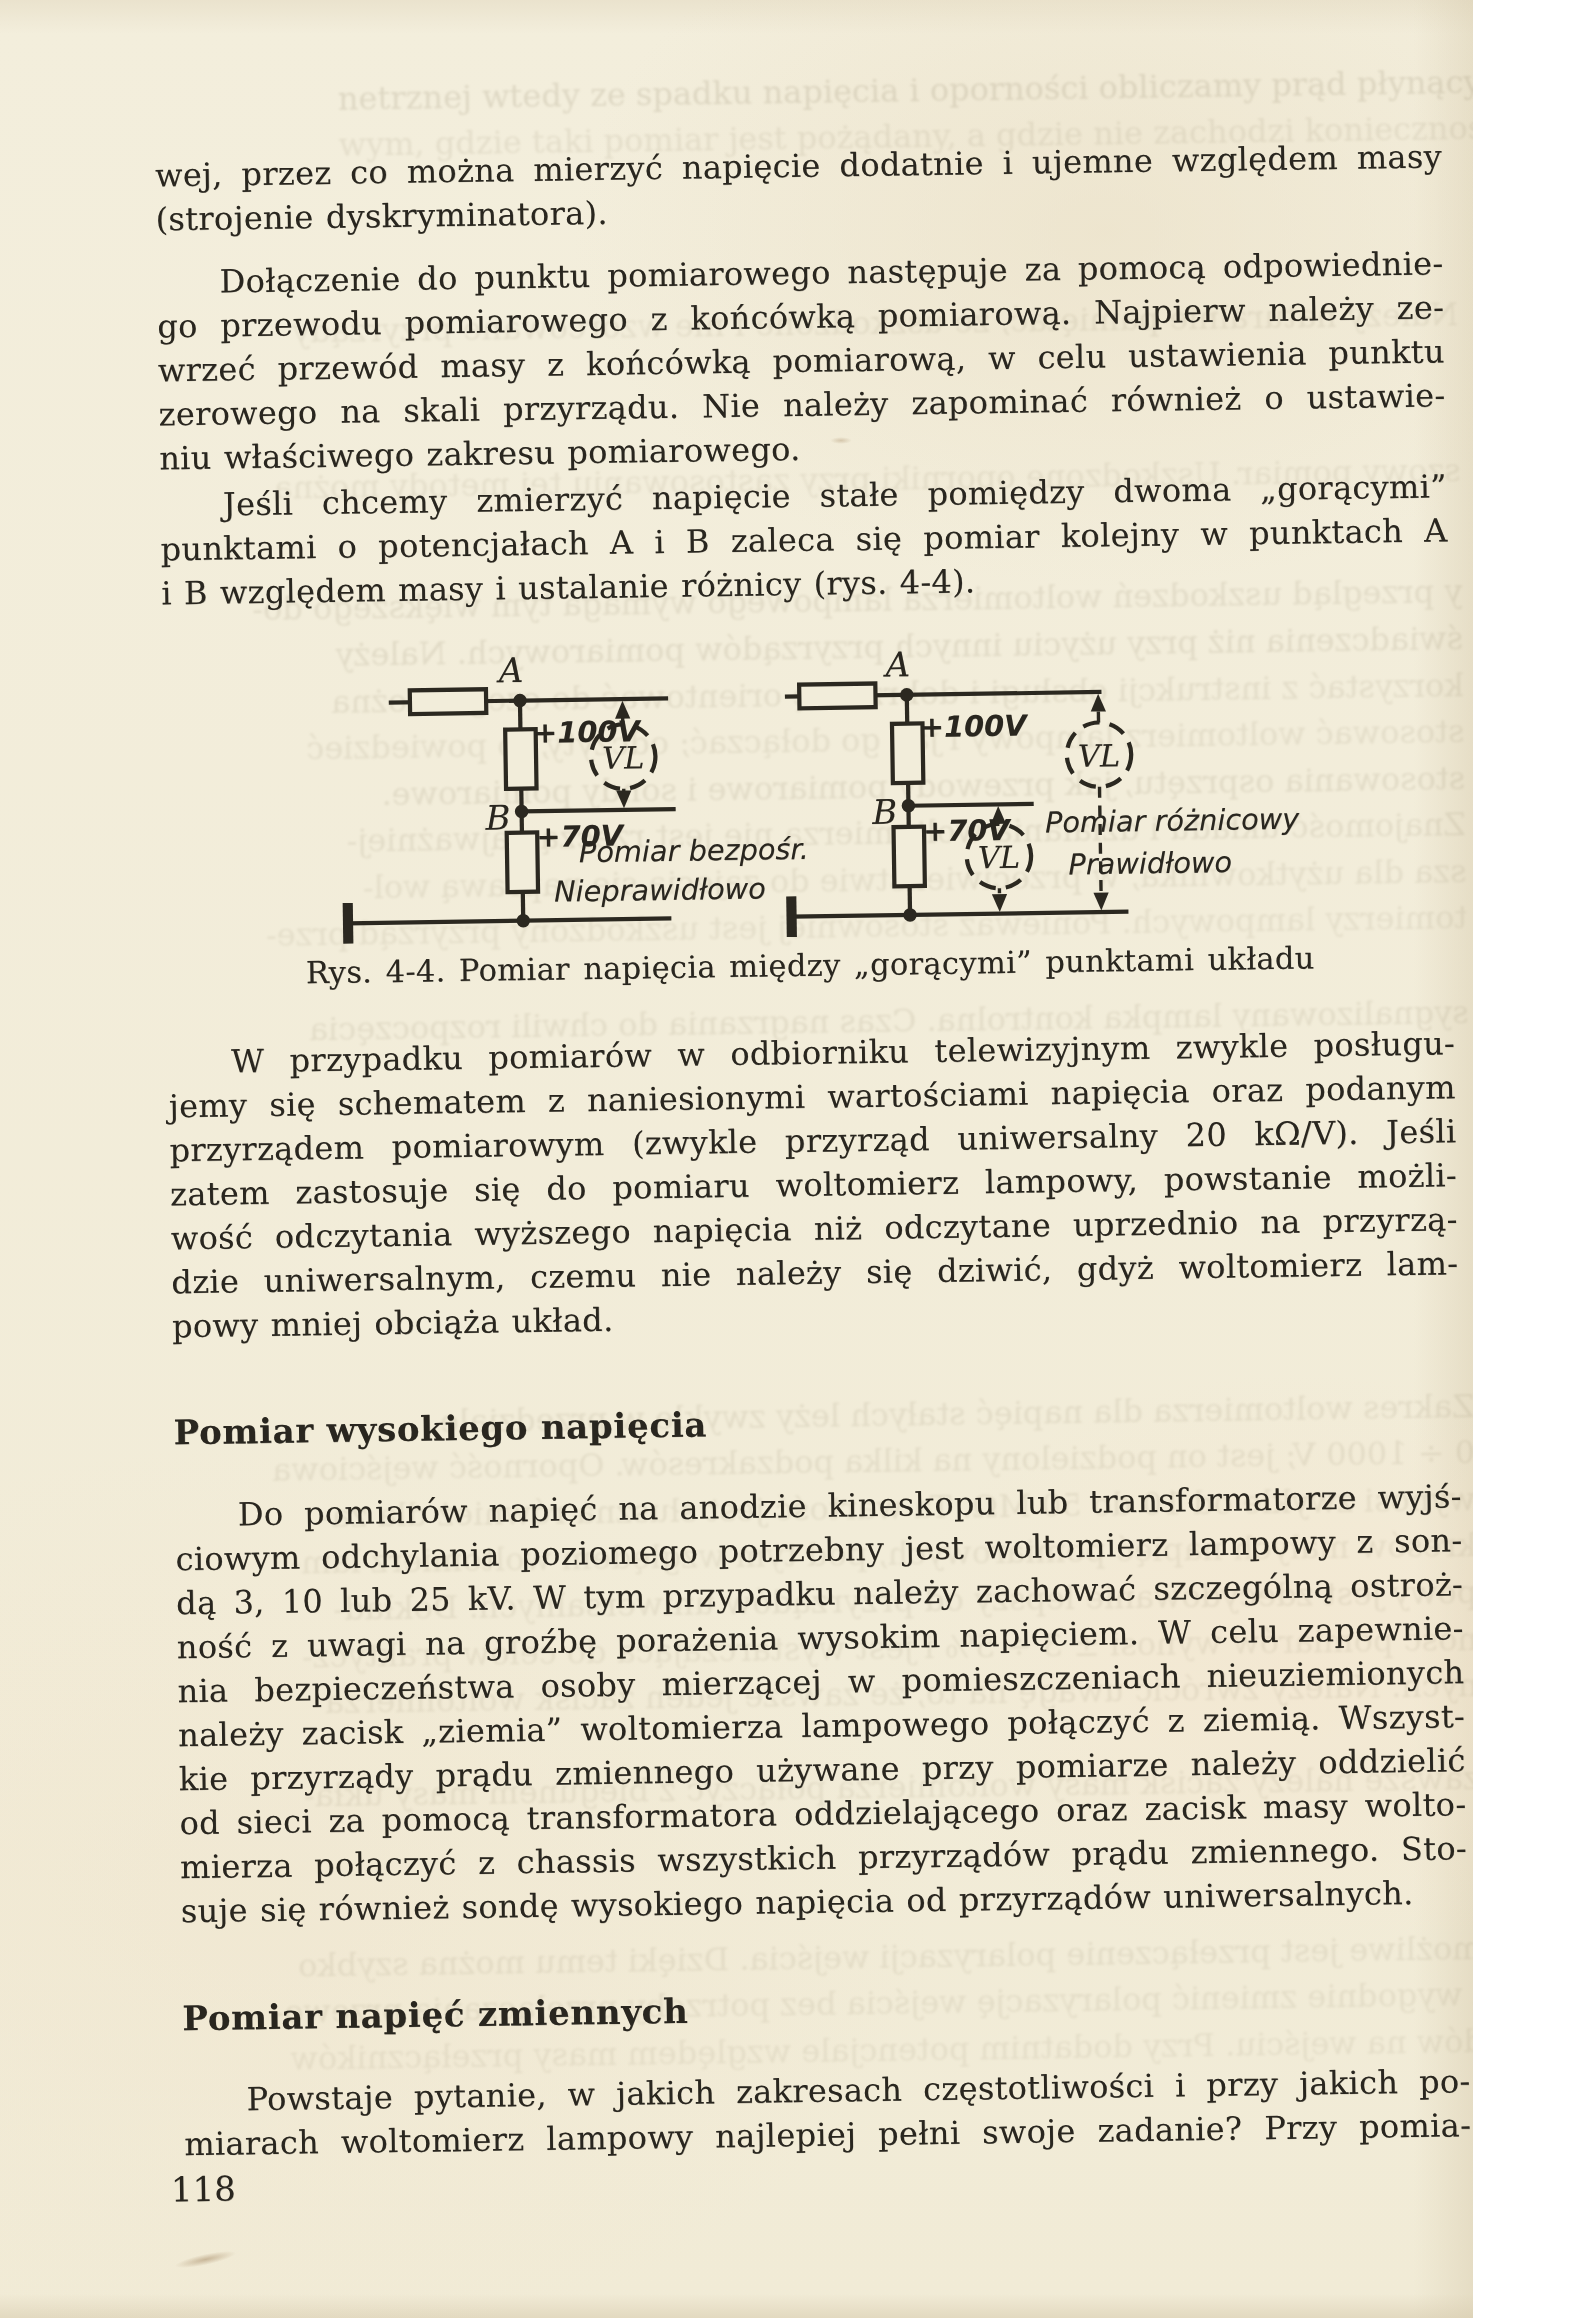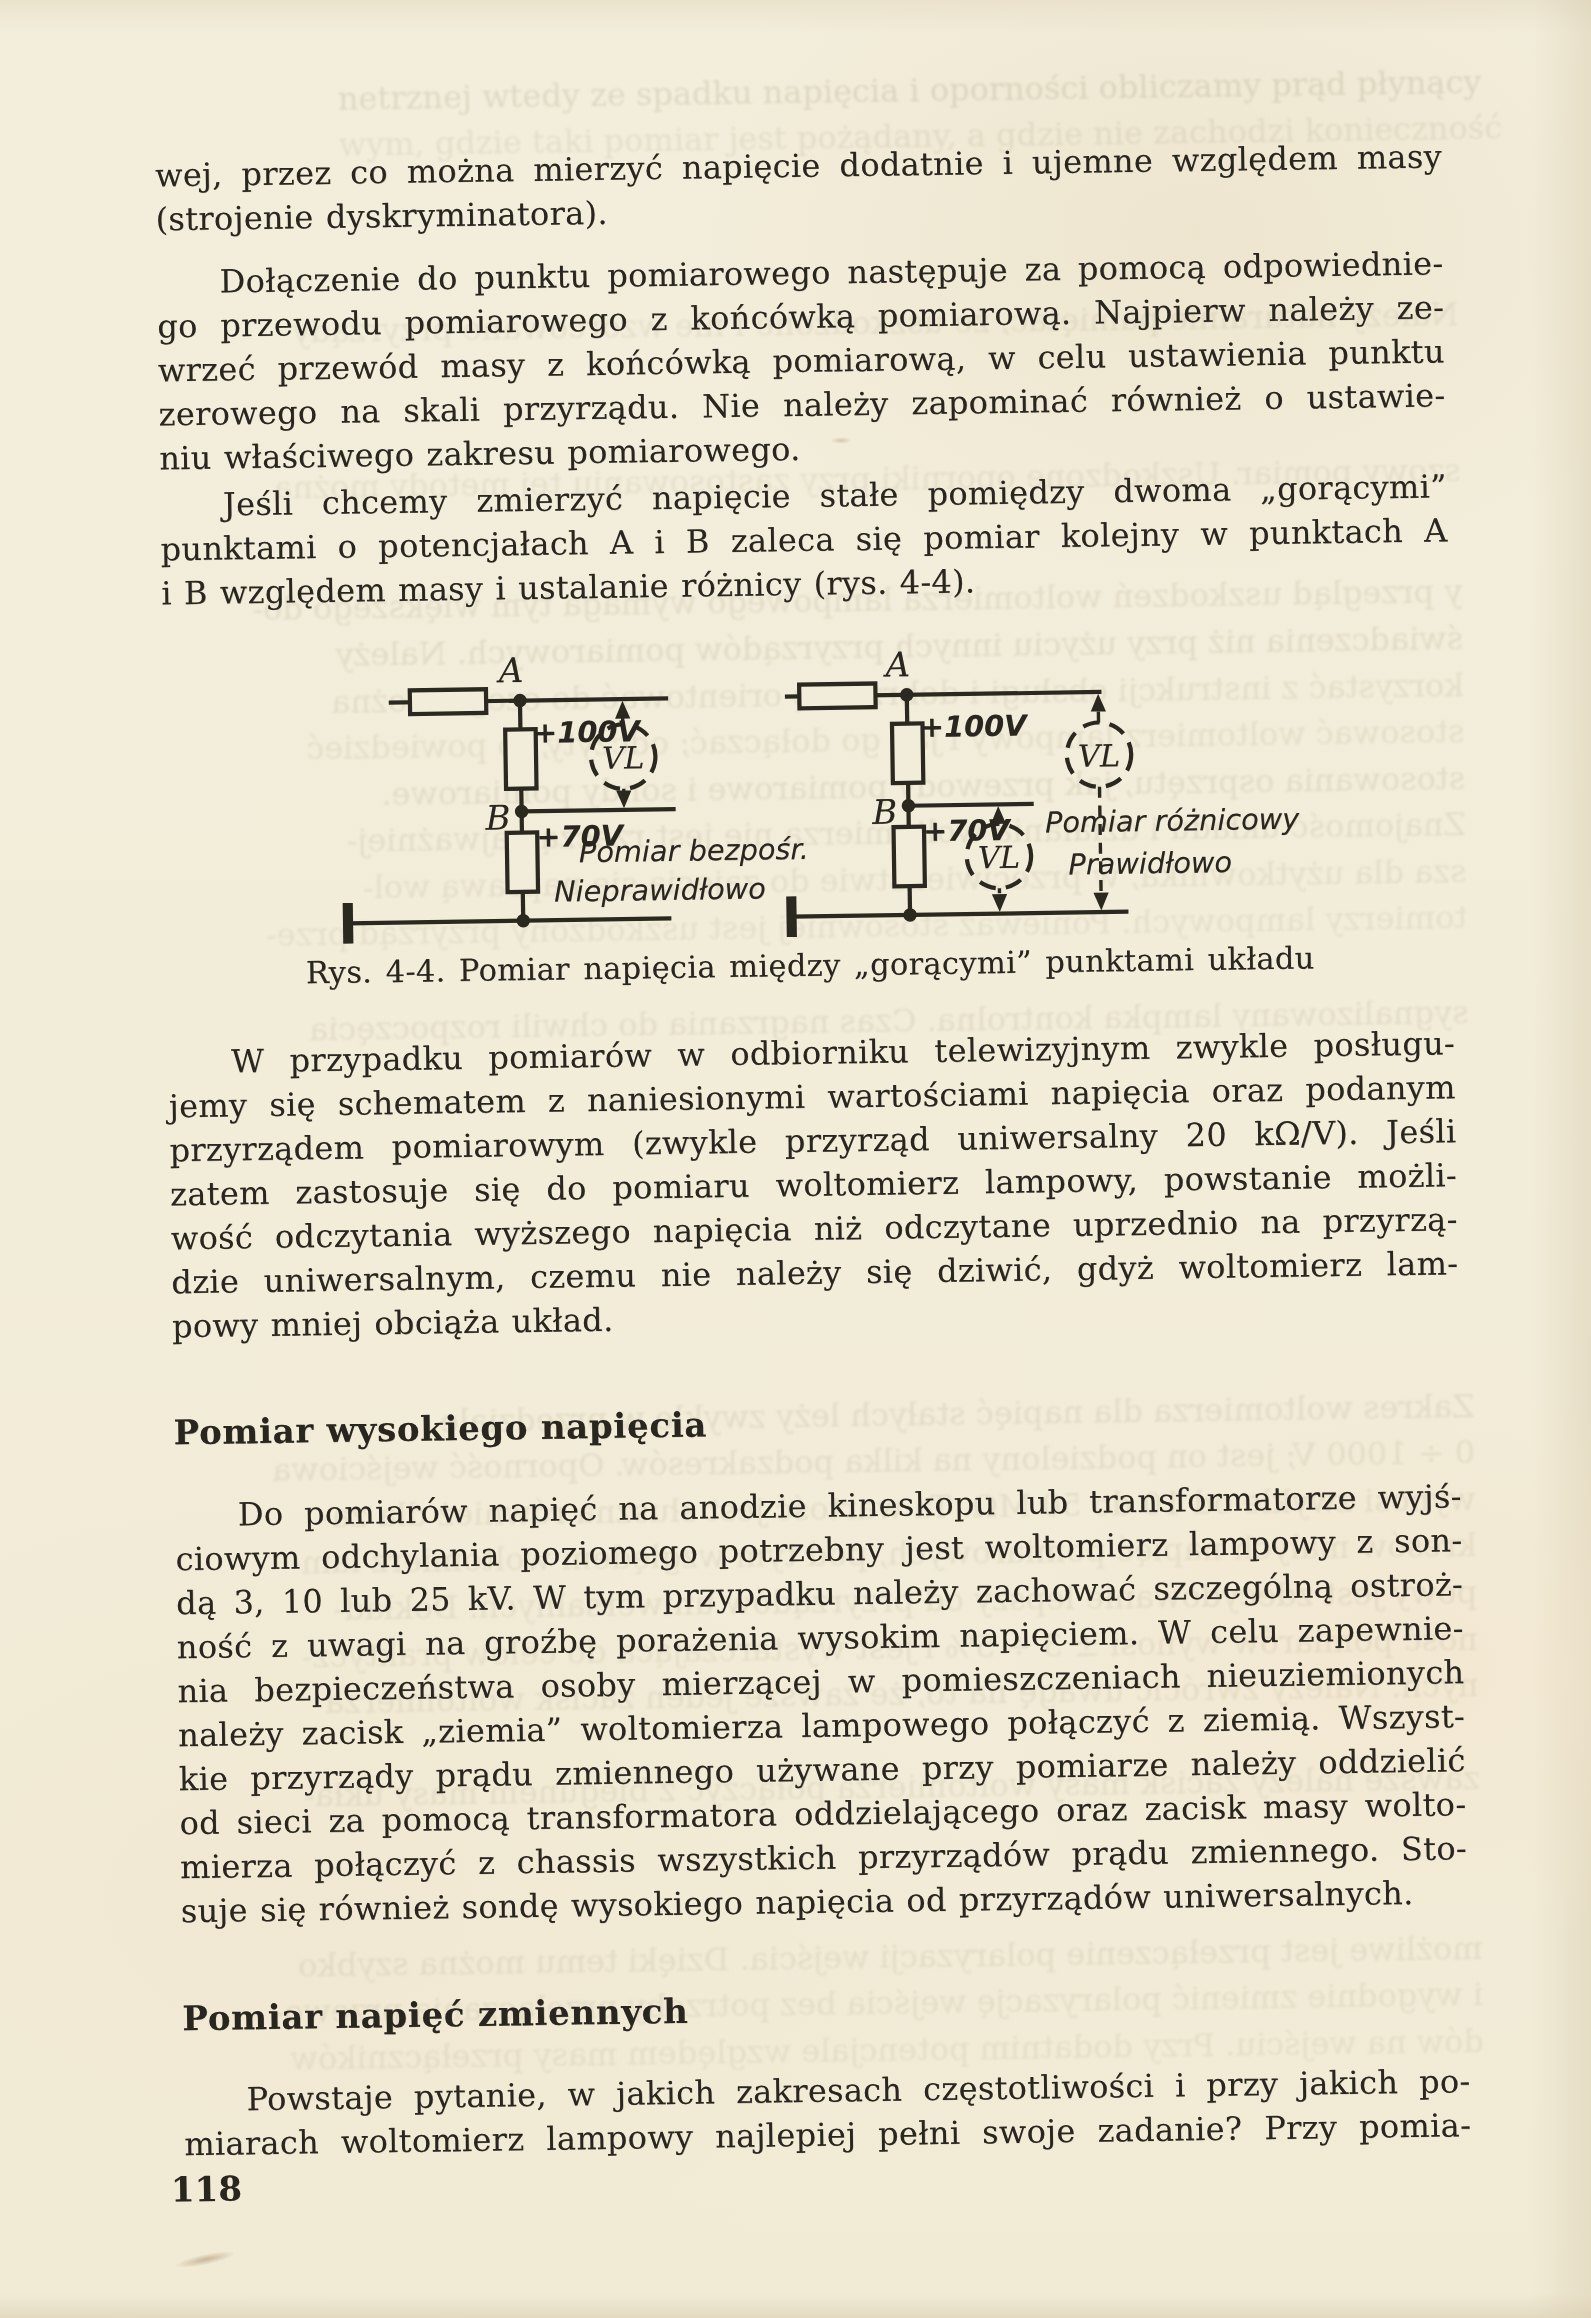--- a/index.html
+++ b/index.html
@@ -1,17 +1,17 @@
 <!DOCTYPE html>
 <html lang="pl" style="font-size:13.5px"><head>
 <meta charset="utf-8">
 <style>
   html,body { margin:0; padding:0; }
   .page {
-    position:relative; width:1591px; height:2319px; overflow:hidden;
+    position:relative; width:1473px; height:2319px; overflow:hidden;
     background:
       radial-gradient(ellipse 762px 508px at 75% 10%, rgba(233,222,196,0.55), transparent 70%),
       radial-gradient(ellipse 931px 635px at 18% 82%, rgba(240,229,206,0.50), transparent 72%),
       radial-gradient(ellipse 593px 423px at 88% 72%, rgba(244,229,206,0.60), transparent 70%),
       linear-gradient(270deg, rgba(215,203,174,0.45), rgba(215,203,174,0) 59px),
       linear-gradient(180deg, rgba(221,210,183,0.4), rgba(221,210,183,0) 34px),
       linear-gradient(0deg, rgba(211,198,168,0.5), rgba(211,198,168,0) 25.4px),
       linear-gradient(180deg, #f3eedc, #f1ebd6);
     font-family:"DejaVu Serif", serif;
     color:#29261f;
@@ -35,21 +35,21 @@
   .p1 { top:144px; }
   .p2 { top:251px; }
   .p3 { top:474px; }
   .p4 { top:1031px; }
   .p5 { top:1484px; }
   .p6 { top:2069px; }
   .heading { position:absolute; left:155px; font-size:34px; font-weight:bold; letter-spacing:0.7px; }
   .h1 { top:1403px; }
   .h2 { top:1989px; }
   .caption { position:absolute; left:155px; top:948px; width:1287px; text-align:center; font-size:30.5px; letter-spacing:0.3px; word-spacing:3.4px; }
-  .pageno { position:absolute; left:141px; top:2160px; font-size:34px;font-weight:bold; }
+  .pageno { position:absolute; left:141px; top:2160px; font-size:34px; }
   .fig { position:absolute; left:237px; top:637px; width:1219px; height:339px; }
   .fig svg { display:block; }
   .wire { stroke:#2b2820; stroke-width:5; fill:none; }
   .thick { stroke:#2b2820; stroke-width:12; fill:none; }
   .rbox { stroke:#2b2820; stroke-width:5; fill:#f2edda; }
   .node { fill:#2b2820; stroke:none; }
   .meter { stroke:#2b2820; stroke-width:5; fill:none; stroke-dasharray:20 12; }
   .darrow { stroke:#2b2820; stroke-width:4; fill:none; stroke-dasharray:13 9; }
   .ahead { fill:#2b2820; stroke:none; }
   .lab-ab { font:italic 40px "DejaVu Serif", serif; fill:#29261f; }

